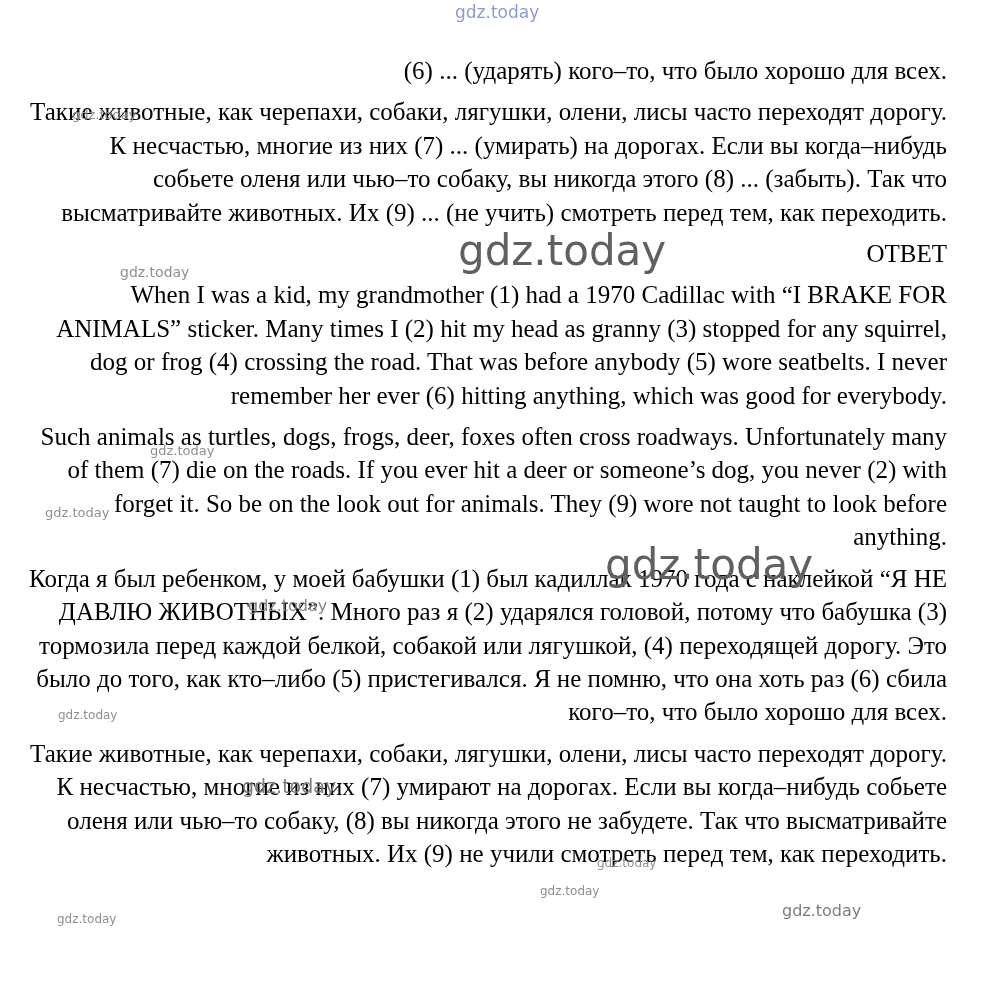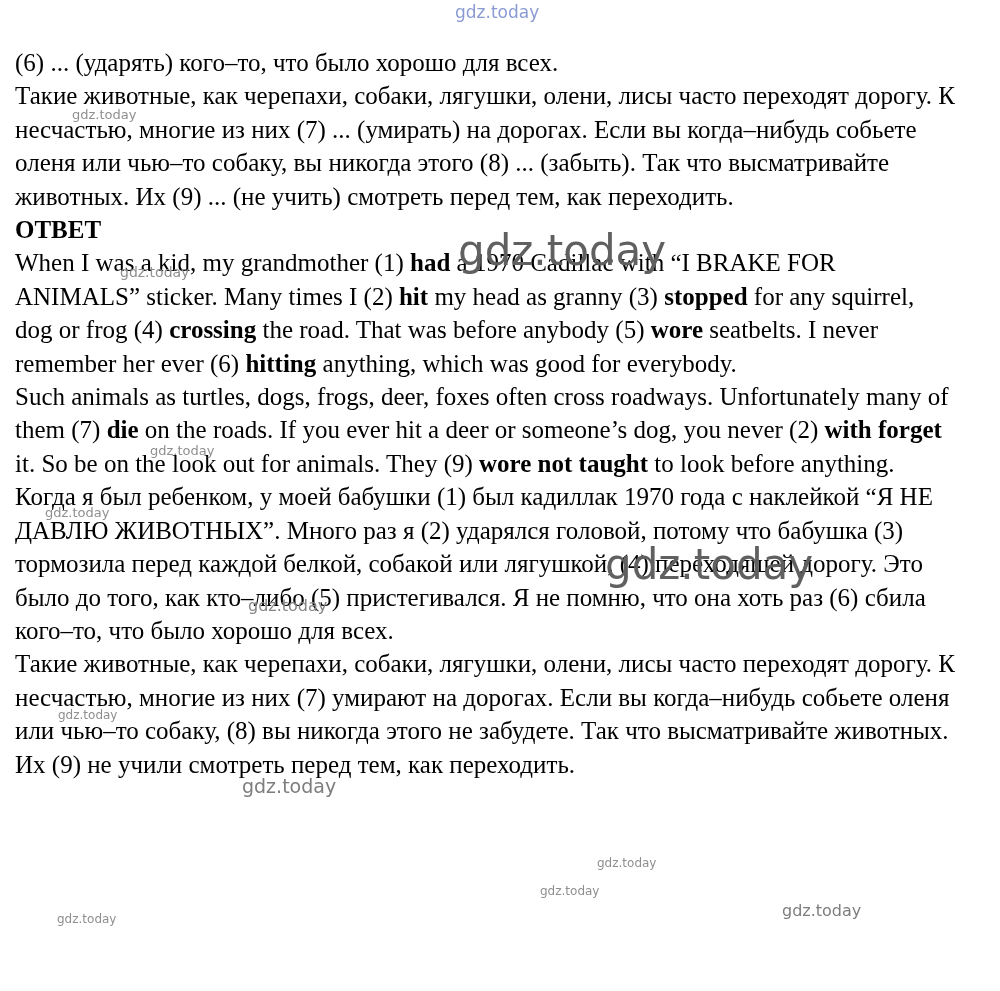--- a/index.html
+++ b/index.html
@@ -8,42 +8,43 @@
       background: #ffffff;
     }
     .page {
       position: relative;
       width: 967px;
       height: 991px;
       background: #ffffff;
       overflow: hidden;
       font-family: "Liberation Serif", serif;
       color: #000000;
+      text-align: right;
     }
     .content {
       position: absolute;
       left: 15px;
       right: 12px;
       top: 46px;
       font-size: 25px;
       line-height: 33.4px;
     }
     .content p {
-      margin: 0;
+      margin: 8px;
       padding: 0;
     }
     .content p.heading {
       font-weight: bold;
     }
     .content p.heading-italic {
       font-weight: bold;
       font-style: italic;
     }
     .content b {
-      font-weight: bold;
+      font-weight: normal;
     }
     .wm {
       position: absolute;
       font-family: "DejaVu Sans", sans-serif;
       white-space: nowrap;
       pointer-events: none;
       z-index: 5;
     }
     .wm-top {
       position: absolute;

